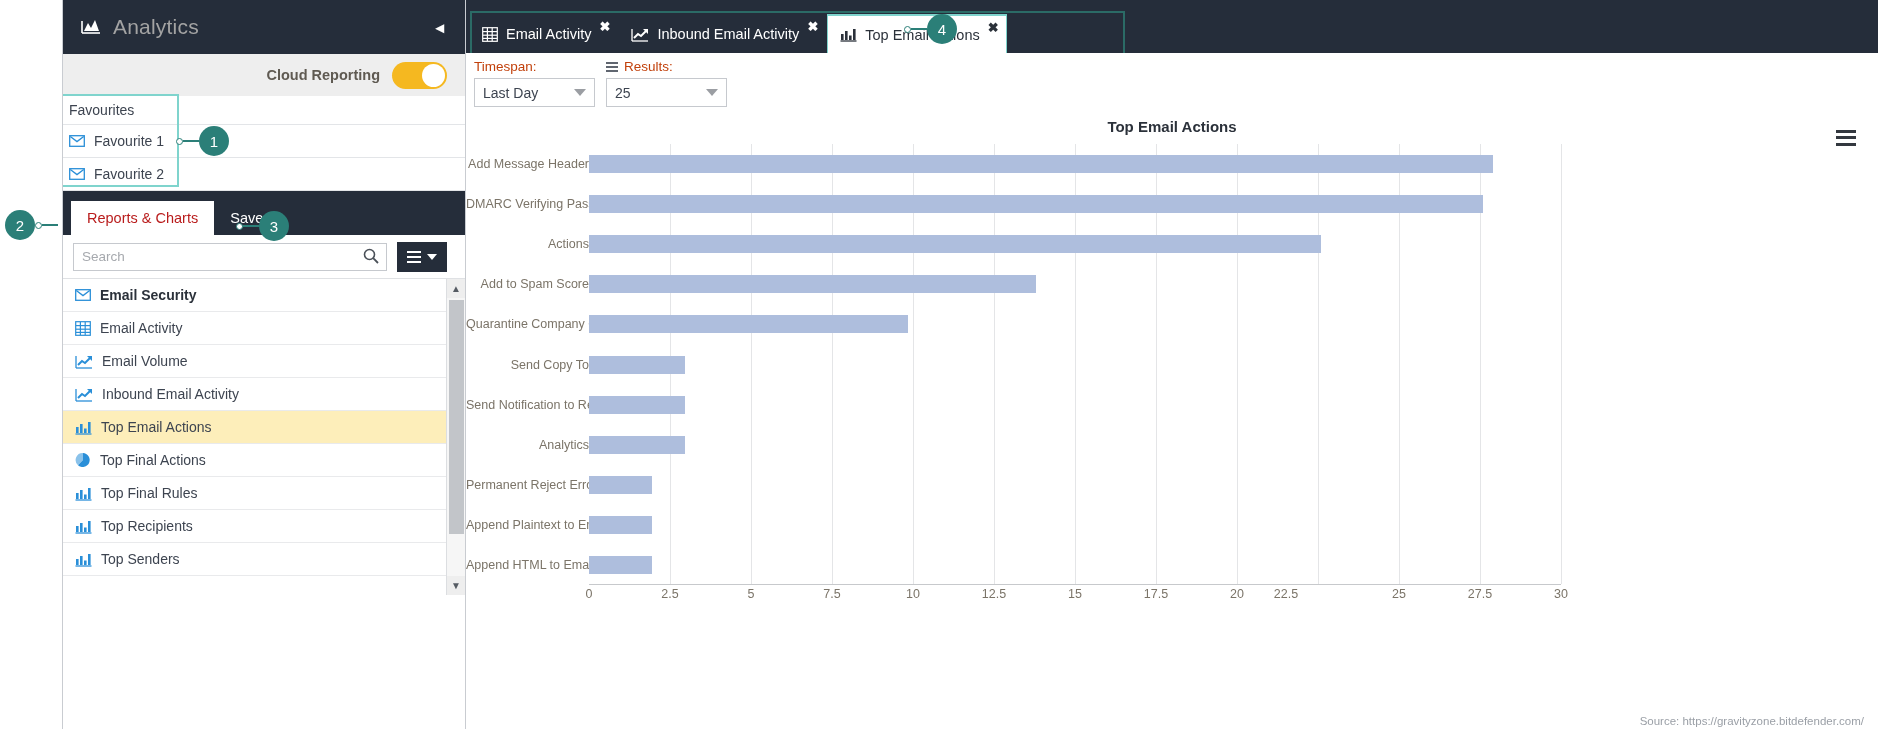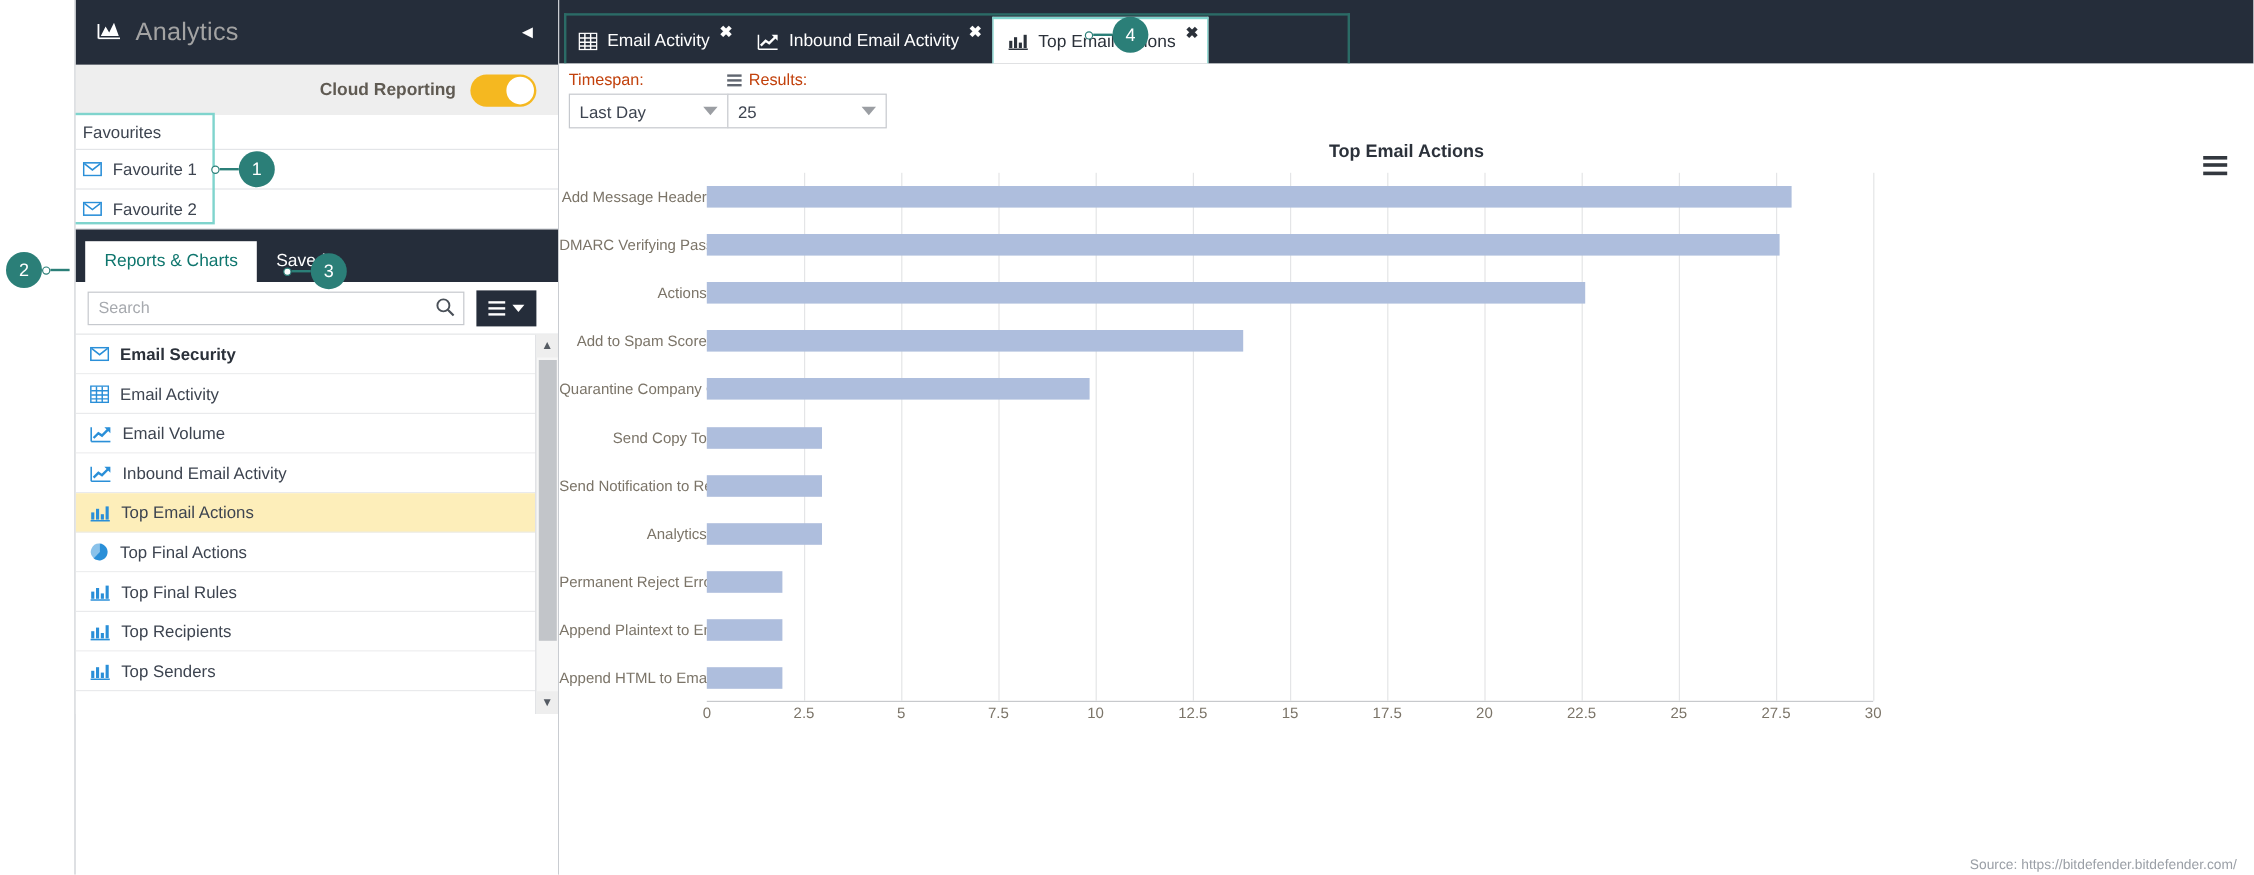--- a/index.html
+++ b/index.html
@@ -123,21 +123,21 @@
   .tabstrip .tab {
     height: 34px;
     padding: 0 16px;
     display: flex; align-items: center;
     font-size: 14.5px;
     color: #ffffff;
     cursor: pointer;
   }
   .tabstrip .tab.active {
     background: #ffffff;
-    color: #0f766e;
+    color: #b91c1c;
     align-items: center;
   }
 
   .search-row {
     height: 44px;
     display: flex;
     align-items: center;
     padding: 0 18px 0 10px;
     background: #ffffff;
     border-bottom: 1px solid #dfe1e4;
@@ -297,21 +297,21 @@
     margin-bottom: 4px;
     display: flex; align-items: center;
   }
   .ctrl-group {
     position: absolute;
     top: 6px;
   }
   .ctrl-group.timespan { left: 8px; }
   .ctrl-group.results { left: 140px; }
   .select {
-    width: 133px; height: 29px;
+    width: 121px; height: 29px;
     border: 1px solid #c6c9ce;
     background: #ffffff;
     display: flex;
     align-items: center;
     padding: 0 8px;
     font-size: 14px;
     color: #3d4450;
     cursor: pointer;
   }
   .select .sarrow {
@@ -771,28 +771,28 @@
         <div class="xticks" id="xticks">
             <div class="xtick" style="left: 0px;">0</div>
             <div class="xtick" style="left: 81px;">2.5</div>
             <div class="xtick" style="left: 162px;">5</div>
             <div class="xtick" style="left: 243px;">7.5</div>
             <div class="xtick" style="left: 324px;">10</div>
             <div class="xtick" style="left: 405px;">12.5</div>
             <div class="xtick" style="left: 486px;">15</div>
             <div class="xtick" style="left: 567px;">17.5</div>
             <div class="xtick" style="left: 648px;">20</div>
-            <div class="xtick" style="left: 729px;">22.5</div>
+            <div class="xtick" style="left: 697px;">22.5</div>
             <div class="xtick" style="left: 810px;">25</div>
             <div class="xtick" style="left: 891px;">27.5</div>
             <div class="xtick" style="left: 972px;">30</div>
           </div>
       </div>
 
-      <div class="source">Source: https://bitdefender.bitdefender.com/</div>
+      <div class="source">Source: https://gravityzone.bitdefender.com/</div>
     </div>
   </div>
 
   <div class="callout" style="left:176px; top:126px;">
     <span class="dot"></span>
     <span class="line"></span>
     <span class="bubble">1</span>
   </div>
 
   <div class="callout rev" style="left:5px; top:210px;">

